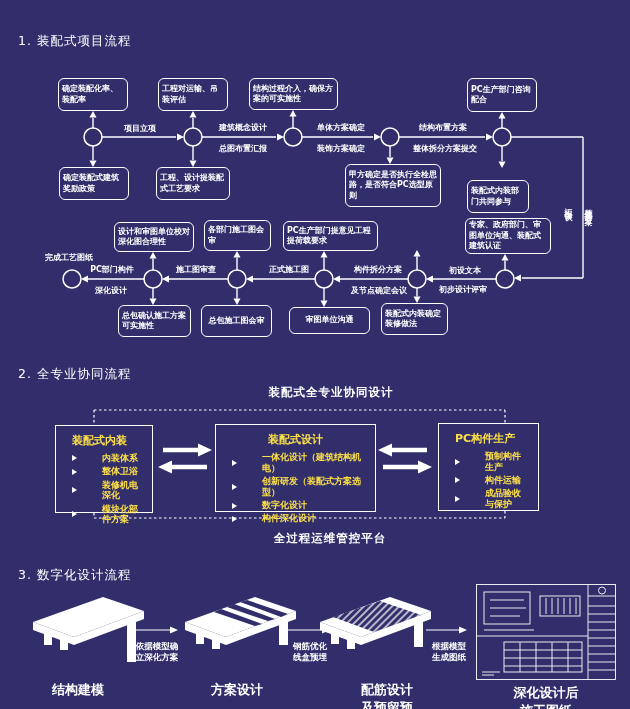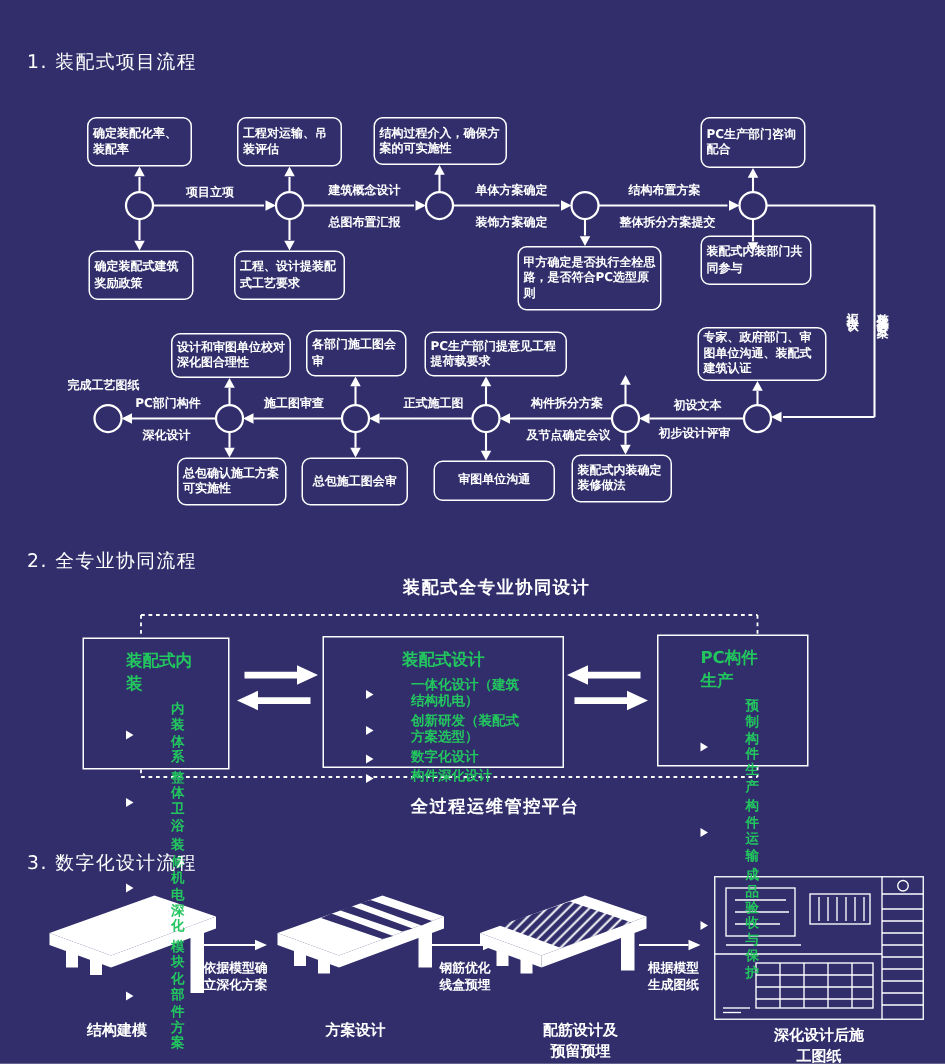--- a/index.html
+++ b/index.html
@@ -7,26 +7,26 @@
   .screen { position:relative; width:630px; height:709px; background:#312E6B; overflow:hidden; }
   .layer { position:absolute; left:0; top:0; }
   .sec-title { position:absolute; color:#fff; font-size:12.5px; font-weight:500; letter-spacing:1px; white-space:nowrap; }
   .box { position:absolute; border:1.4px solid #fff; border-radius:6px; color:#fff; font-weight:bold;
          font-size:8px; line-height:1.3; display:flex; align-items:center; justify-content:center;
          text-align:left; padding:2px 3px; box-sizing:border-box; background:transparent; }
   .lbl { position:absolute; color:#fff; font-weight:bold; font-size:8px; white-space:nowrap; }
   .ctr { transform:translate(-50%,-50%); }
   .vlbl { writing-mode:vertical-rl; text-orientation:upright; letter-spacing:1.5px; white-space:nowrap; }
   .biglbl { position:absolute; color:#fff; font-weight:600; font-size:11.5px; white-space:nowrap; transform:translate(-50%,-50%); letter-spacing:1px; }
-  .panel { position:absolute; border:1.1px solid #fff; color:#22c55e; box-sizing:border-box; padding:6px 24px; }
+  .panel { position:absolute; border:1.1px solid #fff; color:#fde047; box-sizing:border-box; padding:6px 12px; }
   .panel .ptitle { font-size:11px; font-weight:bold; margin:1px 0 5px 4px; }
   .panel.centered .ptitle { text-align:center; margin-left:0; }
   .panel .item { display:flex; align-items:center; font-size:9px; font-weight:bold; margin:2.5px 0 2.5px 4px; line-height:1.2;gap:20px; }
   .tri { display:inline-block; width:0; height:0; border-left:5px solid #fff; border-top:3.5px solid transparent; border-bottom:3.5px solid transparent; margin-right:5px; flex:0 0 auto; }
-  .cap { position:absolute; color:#fff; font-weight:bold; font-size:10px; text-align:center; transform:translate(-50%,0); line-height:1.35; }
+  .cap { position:absolute; color:#fff; font-weight:bold; font-size:13px; text-align:center; transform:translate(-50%,0); line-height:1.35; }
   .alabel { position:absolute; color:#fff; font-weight:bold; font-size:8.5px; text-align:center; transform:translate(-50%,0); line-height:1.35; }
 </style>
 </head>
 <body>
 
 <div class="screen">
 
   <svg class="layer" width="630" height="709" viewBox="0 0 630 709">
     <defs>
       <pattern id="hatch" patternUnits="userSpaceOnUse" width="5" height="5" patternTransform="rotate(45)">
@@ -228,21 +228,21 @@
   <div class="sec-title" style="left:18px; top:33px">1. 装配式项目流程</div>
 
   <div class="box" style="left:58px;  top:78px;  width:70px; height:33px">确定装配化率、装配率</div>
   <div class="box" style="left:158px; top:78px;  width:70px; height:33px">工程对运输、吊装评估</div>
   <div class="box" style="left:249px; top:78px;  width:89px; height:32px">结构过程介入，确保方案的可实施性</div>
   <div class="box" style="left:467px; top:78px;  width:70px; height:34px">PC生产部门咨询配合</div>
 
   <div class="box" style="left:59px;  top:167px; width:70px; height:33px">确定装配式建筑奖励政策</div>
   <div class="box" style="left:156px; top:167px; width:74px; height:33px">工程、设计提装配式工艺要求</div>
   <div class="box" style="left:345px; top:164px; width:96px; height:43px">甲方确定是否执行全栓思路，是否符合PC选型原则</div>
-  <div class="box" style="left:467px; top:157px; width:74px; height:33px">装配式内装部门共同参与</div>
+  <div class="box" style="left:467px; top:180px; width:62px; height:33px">装配式内装部门共同参与</div>
 
   <div class="lbl ctr" style="left:140px; top:128px">项目立项</div>
   <div class="lbl ctr" style="left:243px; top:127px">建筑概念设计</div>
   <div class="lbl ctr" style="left:243px; top:148px">总图布置汇报</div>
   <div class="lbl ctr" style="left:341px; top:127px">单体方案确定</div>
   <div class="lbl ctr" style="left:341px; top:148px">装饰方案确定</div>
   <div class="lbl ctr" style="left:443px; top:127px">结构布置方案</div>
   <div class="lbl ctr" style="left:445px; top:148px">整体拆分方案提交</div>
 
   <div class="lbl ctr vlbl" style="left:567px; top:205px">汇报会议</div>

